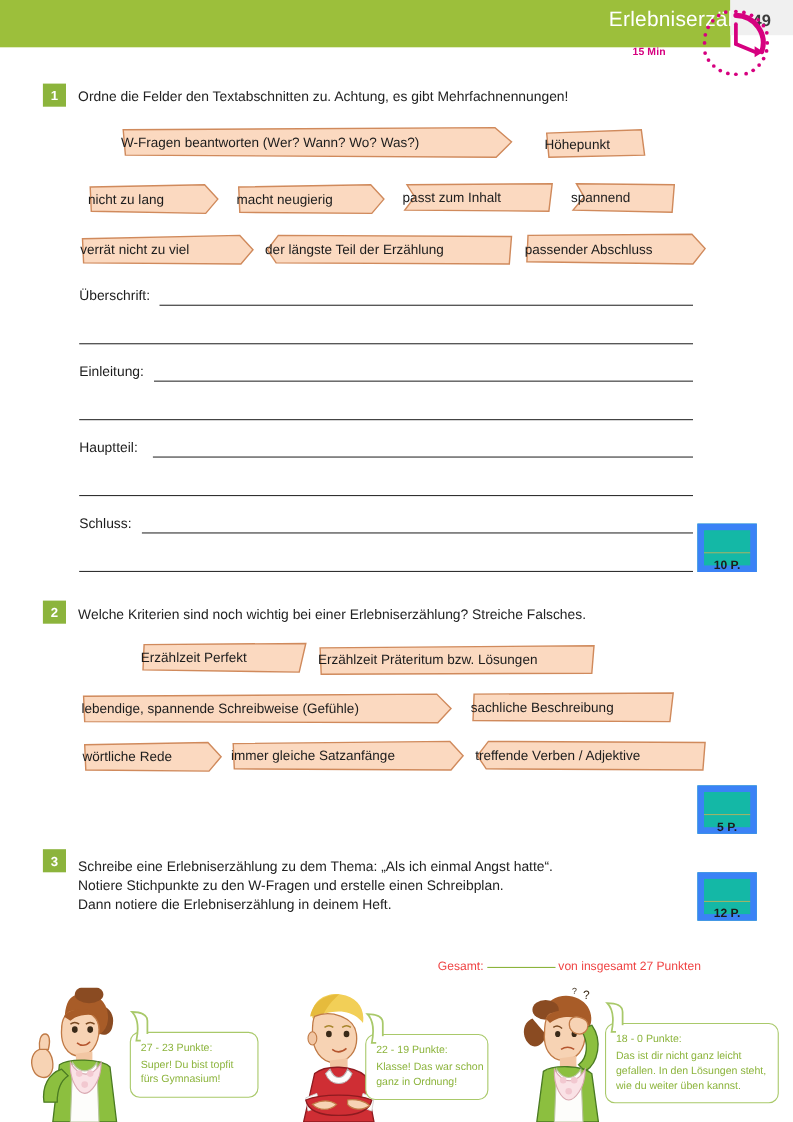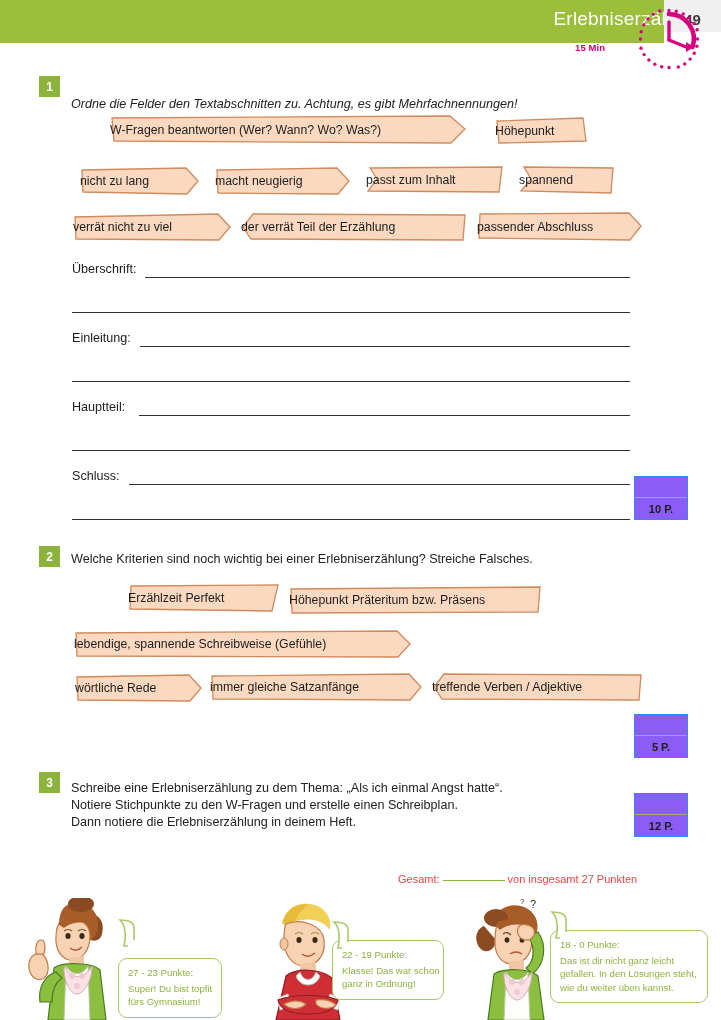--- a/index.html
+++ b/index.html
@@ -68,21 +68,21 @@
     position: absolute; height: 0;
     border-top: 1.4px solid #303030;
   }
   .wlabel {
     position: absolute; font-size: 12.6px; color: #1c1c1c;
   }
 
   
   .pbox {
     position: absolute; width: 54px; height: 44px;
-    border: 1px solid #3b82f6; background: #8b5cf6;
+    border: 6px solid #3b82f6; background: #14b8a6;
   }
   .pbox .top { height: 21px; border-bottom: 1px solid #9cb36a; }
   .pbox .bot {
     height: 21px; display: flex; align-items: center; justify-content: center;
     font-size: 11px; font-weight: bold; color: #1c1c1c;
   }
 
   
   .gesamt {
     position: absolute; left: 398px; top: 873px;
@@ -151,21 +151,21 @@
           <circle cx="23.8" cy="5" r="1.7"></circle>
       </g>
       <path d="M33 8 A25 25 0 0 1 56.5 41" stroke="#d6007f" stroke-width="4.6" fill="none" stroke-linecap="round"></path>
       <path d="M33 16 L33 34" stroke="#d6007f" stroke-width="3.4" stroke-linecap="round"></path>
       <path d="M33 34 L50 41" stroke="#d6007f" stroke-width="3.4" stroke-linecap="round"></path>
       <path d="M50 36 L58 41 L50 46 Z" fill="#d6007f"></path>
     </svg>
   </div>
 
   <div class="exnum" style="left:39px; top:76px;">1</div>
-  <div class="instr" style="left:71px; top:96px;font-style:italic;">Ordne die Felder den Textabschnitten zu. Achtung, es gibt Mehrfachnennungen!</div>
+  <div class="instr" style="left:71px; top:80px;">Ordne die Felder den Textabschnitten zu. Achtung, es gibt Mehrfachnennungen!</div>
 
   <div class="card" style="left:110px; top:114px; width:366px; height:31px;">
     <svg width="366" height="31" viewBox="0 0 366 31" preserveAspectRatio="none">
       <path d="M2,4 L340,2 L355,15 L341,29 L4,27 Z" fill="#fbd9c0" stroke="#d08a5c" stroke-width="1.3"></path>
     </svg>
     <span>W-Fragen beantworten (Wer? Wann? Wo? Was?)</span>
   </div>
 
   <div class="card" style="left:495px; top:116px; width:93px; height:29px;">
     <svg width="93" height="29" viewBox="0 0 93 29" preserveAspectRatio="none">
@@ -206,21 +206,21 @@
     <svg width="160" height="30" viewBox="0 0 160 30" preserveAspectRatio="none">
       <path d="M2,5 L145,2 L157,15 L146,28 L3,27 Z" fill="#fbd9c0" stroke="#d08a5c" stroke-width="1.3"></path>
     </svg>
     <span>verrät nicht zu viel</span>
   </div>
 
   <div class="card" style="left:241px; top:212px; width:226px; height:30px;">
     <svg width="226" height="30" viewBox="0 0 226 30" preserveAspectRatio="none">
       <path d="M12,2 L224,3 L222,28 L10,27 L2,15 Z" fill="#fbd9c0" stroke="#d08a5c" stroke-width="1.3"></path>
     </svg>
-    <span>der verrät Teil der Erzählung</span>
+    <span>der längste Teil der Erzählung</span>
   </div>
 
   <div class="card" style="left:477px; top:211px; width:166px; height:31px;">
     <svg width="166" height="31" viewBox="0 0 166 31" preserveAspectRatio="none">
       <path d="M3,3 L152,2 L164,15 L153,29 L2,27 Z" fill="#fbd9c0" stroke="#d08a5c" stroke-width="1.3"></path>
     </svg>
     <span>passender Abschluss</span>
   </div>
 
   <div class="wlabel" style="left:72px; top:262px;">Überschrift:</div>
@@ -251,30 +251,36 @@
     <svg width="152" height="30" viewBox="0 0 152 30" preserveAspectRatio="none">
       <path d="M3,3 L150,2 L144,28 L2,26 Z" fill="#fbd9c0" stroke="#d08a5c" stroke-width="1.3"></path>
     </svg>
     <span>Erzählzeit Perfekt</span>
   </div>
 
   <div class="card" style="left:289px; top:585px; width:253px; height:30px;">
     <svg width="253" height="30" viewBox="0 0 253 30" preserveAspectRatio="none">
       <path d="M2,4 L251,2 L249,27 L3,28 Z" fill="#fbd9c0" stroke="#d08a5c" stroke-width="1.3"></path>
     </svg>
-    <span>Höhepunkt Präteritum bzw. Präsens</span>
+    <span>Erzählzeit Präteritum bzw. Lösungen</span>
   </div>
 
   <div class="card" style="left:74px; top:629px; width:339px; height:30px;">
     <svg width="339" height="30" viewBox="0 0 339 30" preserveAspectRatio="none">
       <path d="M2,4 L323,2 L336,15 L324,28 L3,27 Z" fill="#fbd9c0" stroke="#d08a5c" stroke-width="1.3"></path>
     </svg>
     <span>lebendige, spannende Schreibweise (Gefühle)</span>
   </div>
 
+  <div class="card" style="left:428px; top:628px; width:186px; height:30px;">
+    <svg width="186" height="30" viewBox="0 0 186 30" preserveAspectRatio="none">
+      <path d="M3,3 L184,2 L181,28 L2,27 Z" fill="#fbd9c0" stroke="#d08a5c" stroke-width="1.3"></path>
+    </svg>
+    <span>sachliche Beschreibung</span>
+  </div>
 
   <div class="card" style="left:75px; top:673px; width:128px; height:30px;">
     <svg width="128" height="30" viewBox="0 0 128 30" preserveAspectRatio="none">
       <path d="M2,4 L114,2 L126,15 L115,28 L3,27 Z" fill="#fbd9c0" stroke="#d08a5c" stroke-width="1.3"></path>
     </svg>
     <span>wörtliche Rede</span>
   </div>
 
   <div class="card" style="left:210px; top:672px; width:213px; height:30px;">
     <svg width="213" height="30" viewBox="0 0 213 30" preserveAspectRatio="none">
@@ -339,21 +345,21 @@
       <circle cx="58" cy="78" r="3" fill="#f2c8d0"></circle>
         <circle cx="68" cy="78" r="3" fill="#f2c8d0"></circle>
       <circle cx="63" cy="88" r="3" fill="#f2c8d0"></circle>
 
       <path d="M42 74 C30 78 24 90 26 104 L38 104 C38 92 42 84 48 80 Z" fill="#8cbf3f" stroke="#4a7a22" stroke-width="1.2"></path>
       <path d="M22 56 C16 58 13 66 16 74 C19 82 28 84 32 78 C36 72 34 60 28 56 Z" fill="#f7d3b4" stroke="#c07a46" stroke-width="1.2"></path>
       <path d="M22 56 C21 48 23 42 27 42 C31 42 32 48 30 56 Z" fill="#f7d3b4" stroke="#c07a46" stroke-width="1.2"></path>
     </svg>
   </div>
 
-  <div class="bubble" style="left:118px; top:958px; width:104px;">
+  <div class="bubble" style="left:118px; top:938px; width:117px;">
     <div class="line hdr">27 - 23 Punkte:</div>
     <div class="line">Super! Du bist topfit</div>
     <div class="line">fürs Gymnasium!</div>
   </div>
   <svg class="bubble-tail" style="left:112px; top:918px;" width="24" height="30">
     <path d="M22 28 L22 10 C22 4 16 2 8 2 C14 8 14 18 12 28 Z" fill="#ffffff" stroke="#a9c96a" stroke-width="1.6"></path>
     <rect x="16" y="22" width="9" height="8" fill="#ffffff"></rect>
   </svg>
 
   <div class="figure" style="left:258px; top:900px;">

